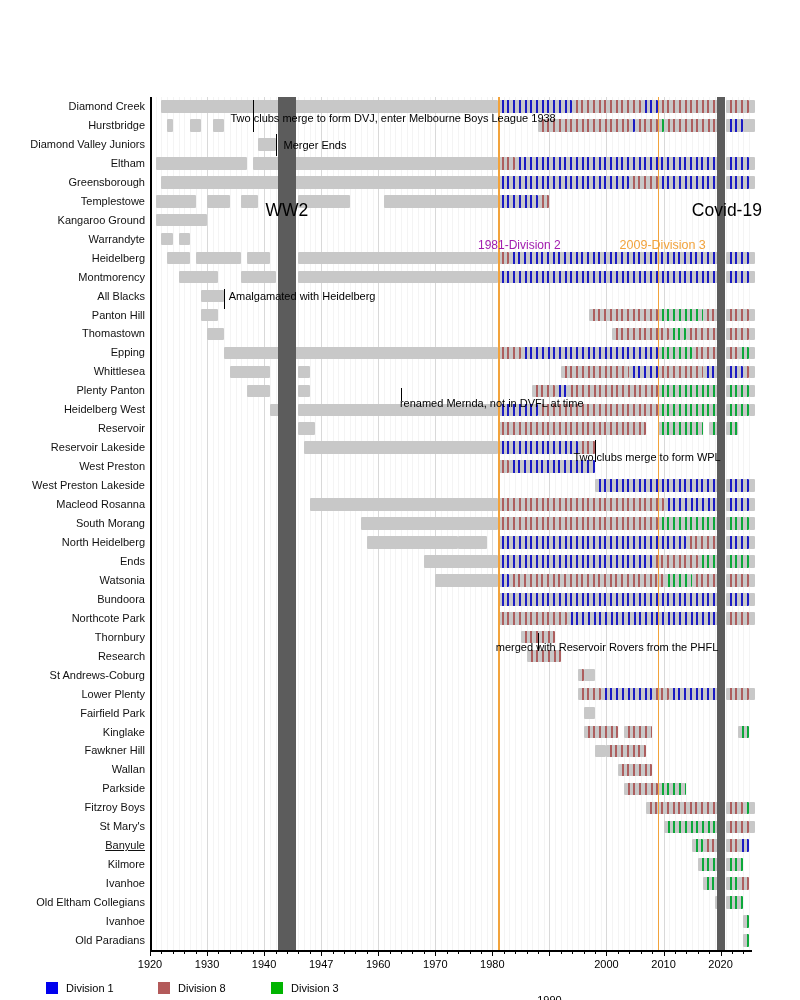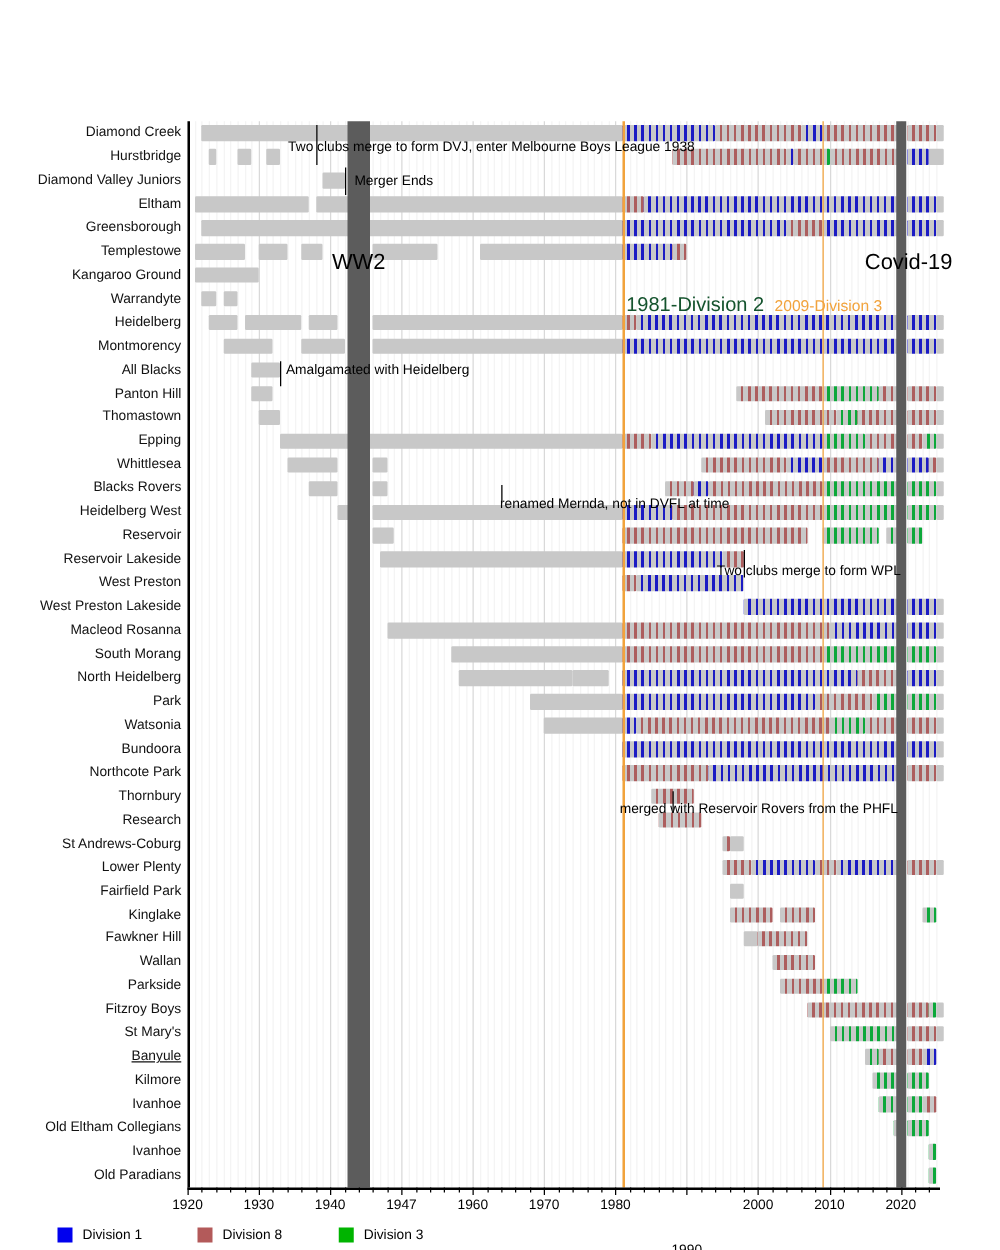--- a/index.html
+++ b/index.html
@@ -34,30 +34,30 @@
       <div class="row-label" style="top: 191.778px; height: 18.9556px; line-height: 18.9556px;">Templestowe</div>
       <div class="row-label" style="top: 210.733px; height: 18.9556px; line-height: 18.9556px;">Kangaroo Ground</div>
       <div class="row-label" style="top: 229.689px; height: 18.9556px; line-height: 18.9556px;">Warrandyte</div>
       <div class="row-label" style="top: 248.644px; height: 18.9556px; line-height: 18.9556px;">Heidelberg</div>
       <div class="row-label" style="top: 267.6px; height: 18.9556px; line-height: 18.9556px;">Montmorency</div>
       <div class="row-label" style="top: 286.556px; height: 18.9556px; line-height: 18.9556px;">All Blacks</div>
       <div class="row-label" style="top: 305.511px; height: 18.9556px; line-height: 18.9556px;">Panton Hill</div>
       <div class="row-label" style="top: 324.467px; height: 18.9556px; line-height: 18.9556px;">Thomastown</div>
       <div class="row-label" style="top: 343.422px; height: 18.9556px; line-height: 18.9556px;">Epping</div>
       <div class="row-label" style="top: 362.378px; height: 18.9556px; line-height: 18.9556px;">Whittlesea</div>
-      <div class="row-label" style="top: 381.333px; height: 18.9556px; line-height: 18.9556px;">Blacks Rovers</div>
+      <div class="row-label" style="top: 381.333px; height: 18.9556px; line-height: 18.9556px;">Plenty Panton</div>
       <div class="row-label" style="top: 400.289px; height: 18.9556px; line-height: 18.9556px;">Heidelberg West</div>
       <div class="row-label" style="top: 419.244px; height: 18.9556px; line-height: 18.9556px;">Reservoir</div>
       <div class="row-label" style="top: 438.2px; height: 18.9556px; line-height: 18.9556px;">Reservoir Lakeside</div>
       <div class="row-label" style="top: 457.156px; height: 18.9556px; line-height: 18.9556px;">West Preston</div>
       <div class="row-label" style="top: 476.111px; height: 18.9556px; line-height: 18.9556px;">West Preston Lakeside</div>
       <div class="row-label" style="top: 495.067px; height: 18.9556px; line-height: 18.9556px;">Macleod Rosanna</div>
       <div class="row-label" style="top: 514.022px; height: 18.9556px; line-height: 18.9556px;">South Morang</div>
       <div class="row-label" style="top: 532.978px; height: 18.9556px; line-height: 18.9556px;">North Heidelberg</div>
-      <div class="row-label" style="top: 551.933px; height: 18.9556px; line-height: 18.9556px;">Park</div>
+      <div class="row-label" style="top: 551.933px; height: 18.9556px; line-height: 18.9556px;">Ends</div>
       <div class="row-label" style="top: 570.889px; height: 18.9556px; line-height: 18.9556px;">Watsonia</div>
       <div class="row-label" style="top: 589.844px; height: 18.9556px; line-height: 18.9556px;">Bundoora</div>
       <div class="row-label" style="top: 608.8px; height: 18.9556px; line-height: 18.9556px;">Northcote Park</div>
       <div class="row-label" style="top: 627.756px; height: 18.9556px; line-height: 18.9556px;">Thornbury</div>
       <div class="row-label" style="top: 646.711px; height: 18.9556px; line-height: 18.9556px;">Research</div>
       <div class="row-label" style="top: 665.667px; height: 18.9556px; line-height: 18.9556px;">St Andrews-Coburg</div>
       <div class="row-label" style="top: 684.622px; height: 18.9556px; line-height: 18.9556px;">Lower Plenty</div>
       <div class="row-label" style="top: 703.578px; height: 18.9556px; line-height: 18.9556px;">Fairfield Park</div>
       <div class="row-label" style="top: 722.533px; height: 18.9556px; line-height: 18.9556px;">Kinglake</div>
       <div class="row-label" style="top: 741.489px; height: 18.9556px; line-height: 18.9556px;">Fawkner Hill</div>
@@ -379,21 +379,21 @@
       <div class="ann" style="font-size: 11px; color: rgb(0, 0, 0); left: 228.745px; top: 296.033px; transform: translateY(-50%);">Amalgamated with Heidelberg</div>
       <div class="tick-line" style="left: 224.18px; height: 20.8511px; top: 288.641px;"></div>
       <div class="ann" style="font-size: 11px; color: rgb(0, 0, 0); left: 399.93px; top: 402.943px; transform: translateY(-50%);">renamed Mernda, not in DVFL at time</div>
       <div class="tick-line" style="left: 401.071px; height: 13.2689px; top: 387.778px;"></div>
       <div class="ann" style="font-size: 11px; color: rgb(0, 0, 0); left: 573.397px; top: 456.966px; transform: translateY(-50%);">Two clubs merge to form WPL</div>
       <div class="tick-line" style="left: 595.081px; height: 21.7989px; top: 440.001px;"></div>
       <div class="ann" style="font-size: 11px; color: rgb(0, 0, 0); left: 495.793px; top: 646.522px; transform: translateY(-50%);">merged with Reservoir Rovers from the PHFL</div>
       <div class="tick-line" style="left: 538.019px; height: 17.06px; top: 632.874px;"></div>
       <div class="ann" style="font-size: 17.5px; color: rgb(0, 0, 0); left: 286.948px; top: 209.975px; transform: translate(-50%, -50%);">WW2</div>
       <div class="ann" style="font-size: 17.5px; color: rgb(0, 0, 0); left: 726.893px; top: 209.975px; transform: translate(-50%, -50%);">Covid-19</div>
-      <div class="ann" style="font-size: 16px; color: #14532d; left: 501px; top: 245.043px; transform: translateY(-50%);">1981-Division 2</div>
+      <div class="ann" style="font-size: 12px; color: #a21caf; left: 478px; top: 245.043px; transform: translateY(-50%);">1981-Division 2</div>
       <div class="ann" style="font-size: 12.5px; color: rgb(242, 163, 60); left: 619.617px; top: 245.043px; transform: translateY(-50%);">2009-Division 3</div>
     </div>
   <div id="xaxis">
       <div id="yaxis-line" style="left: 150px; top: 97px; width: 1.5px; height: 853px; position: absolute; background: rgb(0, 0, 0);"></div>
       <div id="xaxis-line" style="left: 150px; top: 950px; width: 602px; height: 1.5px; position: absolute; background: rgb(0, 0, 0);"></div>
       <div class="xtick" style="left: 150px; top: 950px; height: 6px;"></div>
       <div class="xtick" style="left: 161.412px; top: 950px; height: 4px;"></div>
       <div class="xtick" style="left: 172.825px; top: 950px; height: 4px;"></div>
       <div class="xtick" style="left: 184.237px; top: 950px; height: 4px;"></div>
       <div class="xtick" style="left: 195.649px; top: 950px; height: 4px;"></div>

